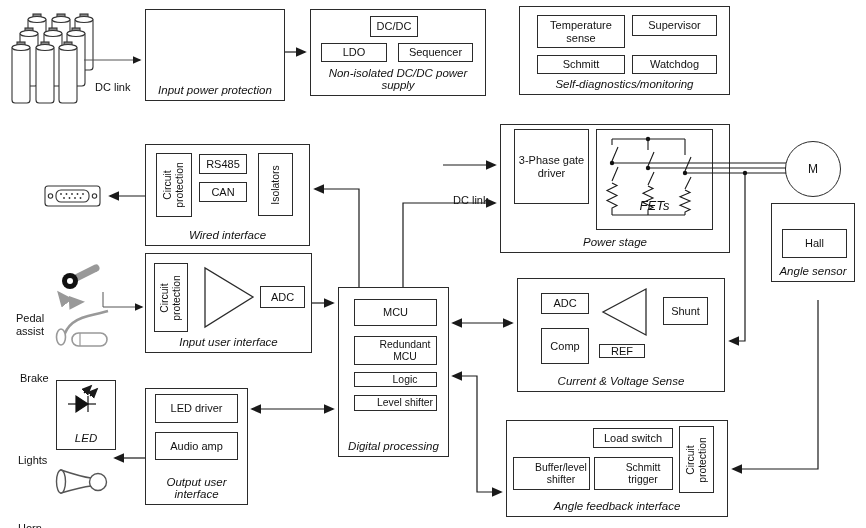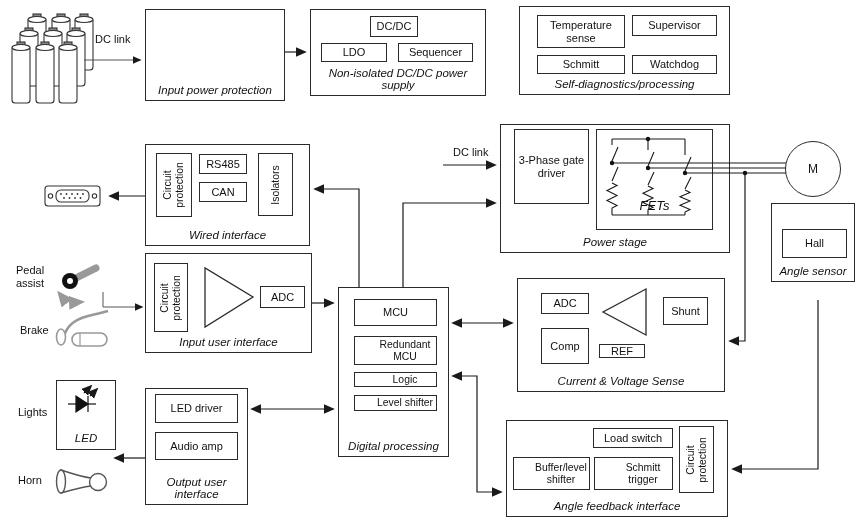--- a/index.html
+++ b/index.html
@@ -4,21 +4,21 @@
 <style>
   html,body { margin:0; padding:0; background:#fff; }
   .stage { position:relative; width:866px; height:528px; background:#fff;
            font-family:"Liberation Sans",sans-serif; color:#111; overflow:hidden; }
   .box  { position:absolute; border:1.5px solid #2b2b2b; background:#fff; box-sizing:border-box;font-style:italic; }
   .ibox { position:absolute; border:1.3px solid #2b2b2b; background:#fff; box-sizing:border-box;
           display:flex; align-items:center; justify-content:center; text-align:center;
           font-size:11px; line-height:1.12; padding:1px; }
   .fs10 { font-size:10.4px;padding-left:20px; }
   .cap  { position:absolute; left:0; right:0; bottom:4px; text-align:center; font-size:11.5px; }
-  .lbl  { position:absolute; font-size:11px; line-height:1.2; }
+  .lbl  { position:absolute; font-size:11px; line-height:1.2;margin-top:48px; }
   .vbox span { position:absolute; top:50%; left:50%;
           transform:translate(-50%,-50%) rotate(-90deg); transform-origin:center;
           text-align:center; font-size:10.4px; line-height:1.12; }
   .tri-lbl { position:absolute; font-size:11px; text-align:center; }
   .motor { position:absolute; left:785px; top:141px; width:54px; height:54px;
            border:1.5px solid #2b2b2b; border-radius:50%; background:#fff;
            display:flex; align-items:center; justify-content:center; font-size:12px; }
   svg.overlay { position:absolute; left:0; top:0; pointer-events:none; }
 </style>
 </head>
@@ -26,21 +26,21 @@
 
 <div class="stage">
 
   <div class="box" style="left:145px;top:9px;width:140px;height:92px">
     <div class="cap">Input power protection</div>
   </div>
   <div class="box" style="left:310px;top:9px;width:176px;height:87px">
     <div class="cap">Non-isolated DC/DC power supply</div>
   </div>
   <div class="box" style="left:519px;top:6px;width:211px;height:89px">
-    <div class="cap">Self-diagnostics/processing</div>
+    <div class="cap">Self-diagnostics/monitoring</div>
   </div>
   <div class="box" style="left:145px;top:144px;width:165px;height:102px">
     <div class="cap">Wired interface</div>
   </div>
   <div class="box" style="left:500px;top:124px;width:230px;height:129px">
     <div class="cap">Power stage</div>
   </div>
   <div class="box" style="left:771px;top:203px;width:84px;height:79px">
     <div class="cap">Angle sensor</div>
   </div>

